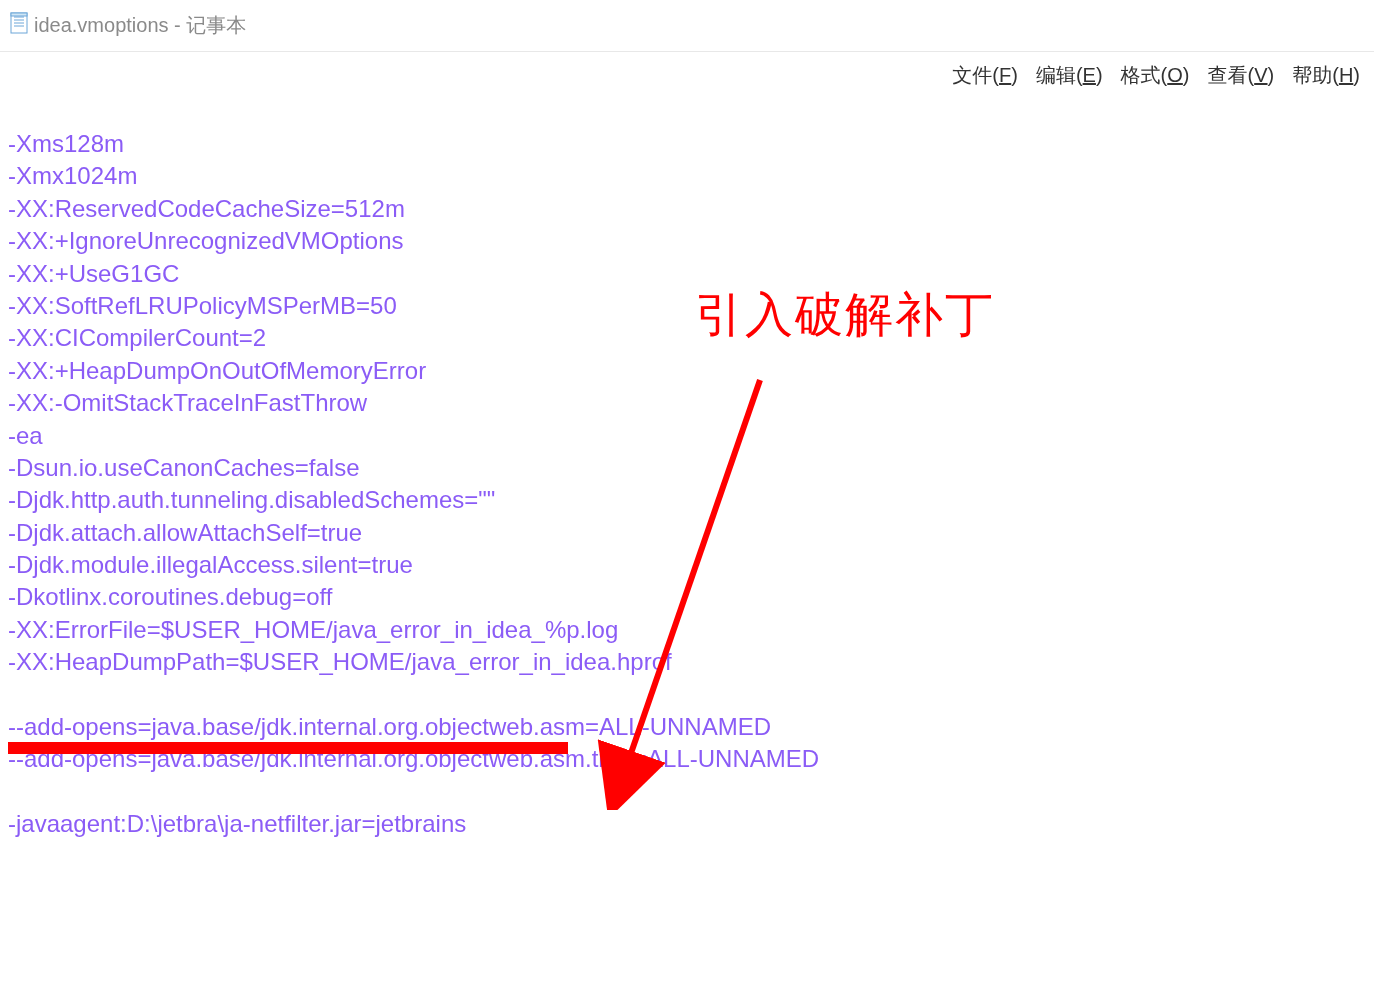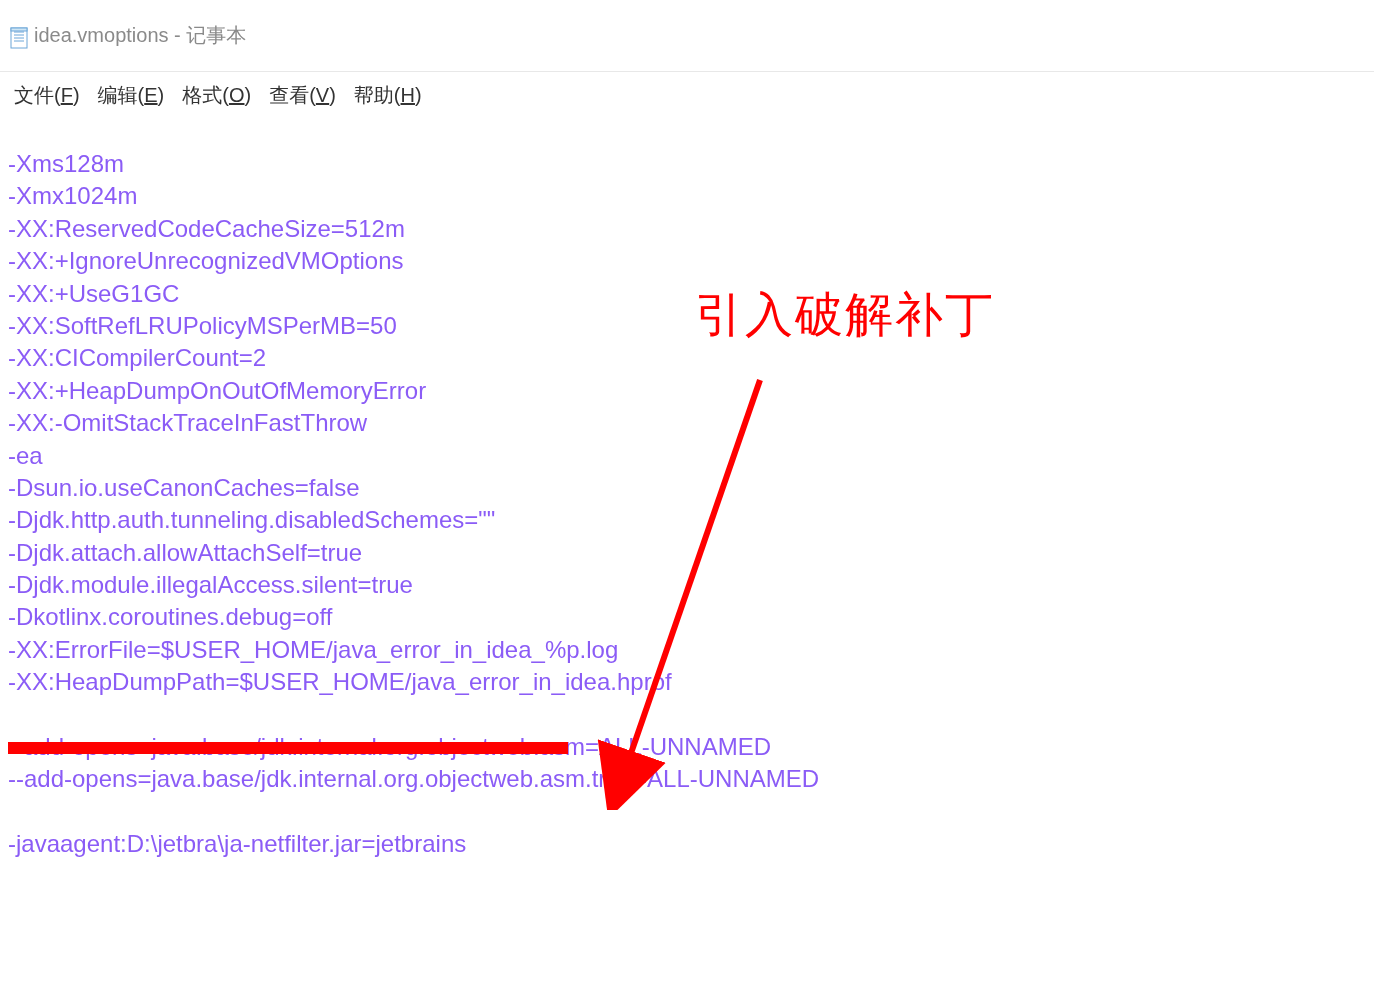--- a/index.html
+++ b/index.html
@@ -10,22 +10,22 @@
     body {
       font-family: "Microsoft YaHei", "SimSun", sans-serif;
       background: #ffffff;
       width: 1374px;
       height: 1004px;
       overflow: hidden;
       position: relative;
     }
     .title-bar {
       display: flex;
-      align-items: flex-end;
-      padding: 22px 10px;
+      align-items: flex-start;
+      padding: 12px 10px;
       background: #ffffff;
       border-bottom: 1px solid #e8e8e8;
     }
     .notepad-icon {
       width: 18px;
       height: 22px;
       margin-right: 6px;
       display: inline-block;
     }
     .notepad-icon svg {
@@ -34,20 +34,21 @@
     }
     .window-title {
       color: #8a8a8a;
       font-size: 20px;
     }
     .menu-bar {
       display: flex;
       padding: 8px 10px;
       background: #ffffff;
       gap: 10px;
+      justify-content: flex-end;
     }
     .menu-item {
       color: #333333;
       font-size: 20px;
       cursor: pointer;
       padding: 2px 4px;
     }
     .menu-item .underline {
       text-decoration: underline;
     }

